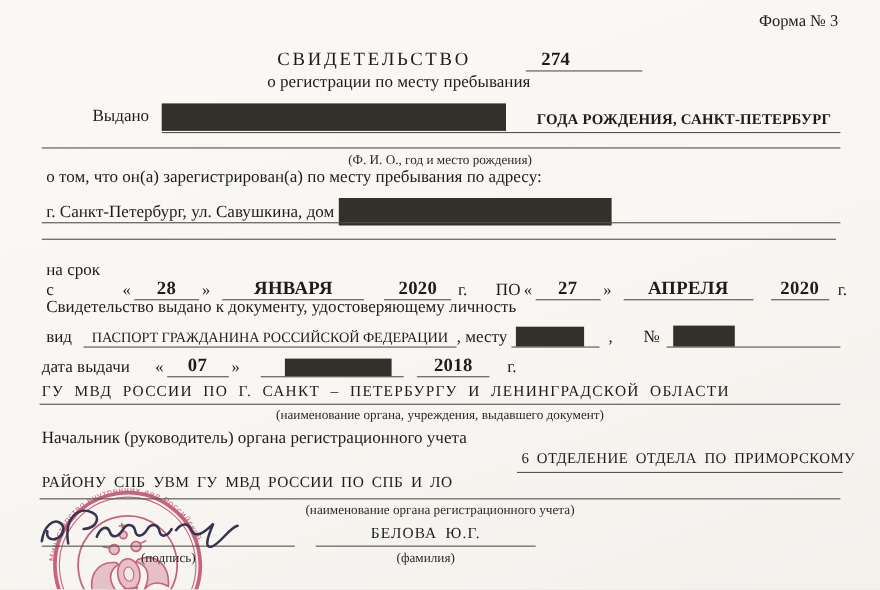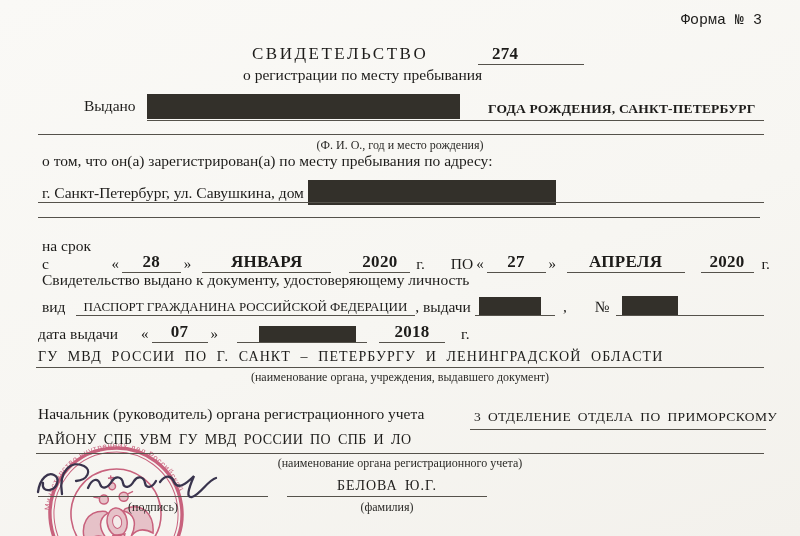--- a/index.html
+++ b/index.html
@@ -57,21 +57,21 @@
       <path d="M74,101 L80,118 L86,101 Z"></path>
       <circle cx="70" cy="64" r="4.5"></circle>
       <circle cx="90" cy="64" r="4.5"></circle>
       <path d="M66,62 L60,60 M94,62 L100,60" stroke-width="1.4"></path>
       <circle cx="80" cy="52" r="3.4"></circle>
       <path d="M80,46 L80,41 M77,43.5 L83,43.5" stroke-width="1.4"></path>
       <ellipse cx="80" cy="88" rx="4.5" ry="6.5" fill="#f7f6f2" fill-opacity="0.8" stroke-width="1"></ellipse>
     </g>
   </svg>
 
-  <div class="row formlabel" style="right:38px; top:12px;font-family:Liberation Mono, monospace;">Форма № 3</div>
+  <div class="row formlabel" style="right:38px; top:12px;">Форма № 3</div>
 
   <div class="row title" style="left:252px; top:44px;">СВИДЕТЕЛЬСТВО</div>
   <div class="row u tv cell" style="left:478px; top:44px; width:98px; height:20px; justify-content:flex-start;">
     <span style="padding-left:10px;">274</span>
   </div>
   <div class="row subtitle" style="left:243px; top:66px;">о регистрации по месту пребывания</div>
 
   <div class="row body-txt" style="left:84px; top:97px;">Выдано</div>
   <div class="redact abs" style="left:147px; top:94px; width:313px; height:25px;"></div>
   <div class="row boldsuffix" style="left:488px; top:101px;text-align:right;">ГОДА РОЖДЕНИЯ, САНКТ-ПЕТЕРБУРГ</div>
@@ -104,21 +104,21 @@
     <span class="u cell tv" style="width:112px; margin-left:8px;">АПРЕЛЯ</span>
     <span class="u cell tv" style="width:46px; margin-left:16px;">2020</span>
     <span style="margin-left:8px;">г.</span>
   </div>
 
   <div class="row body-txt" style="left:42px; top:271px;">Свидетельство выдано к документу, удостоверяющему личность</div>
 
   <div class="row body-txt" style="left:42px; top:296px; right:36px;">
     <span>вид</span>
     <span class="u cell cond" style="margin-left:10px; padding:0 8px;">ПАСПОРТ ГРАЖДАНИНА РОССИЙСКОЙ ФЕДЕРАЦИИ</span>
-    <span>, выдачи</span>
+    <span>, месту</span>
     <span class="u" style="margin-left:4px; width:80px; display:inline-flex; align-items:flex-end;">
       <span class="redact" style="width:62px; height:18px; margin-left:4px;"></span>
     </span>
     <span style="margin-left:8px;">,</span>
     <span style="margin-left:28px;">№</span>
     <span class="u" style="margin-left:6px; flex:1; display:inline-flex; align-items:flex-end;">
       <span class="redact" style="width:56px; height:19px; margin-left:6px;"></span>
     </span>
   </div>
 
@@ -131,22 +131,22 @@
       <span class="redact" style="width:97px; height:16px; margin-left:22px;"></span>
     </span>
     <span class="u cell tv" style="width:58px; margin-left:12px;">2018</span>
     <span style="margin-left:16px;">г.</span>
   </div>
 
   <div class="row authline" style="left:38px; top:349px;">ГУ МВД РОССИИ ПО Г. САНКТ – ПЕТЕРБУРГУ И ЛЕНИНГРАДСКОЙ ОБЛАСТИ</div>
   <div class="rule" style="left:36px; top:367px; width:728px;"></div>
   <div class="cap" style="top:370px;">(наименование органа, учреждения, выдавшего документ)</div>
 
-  <div class="row body-txt" style="left:38px; top:405px;text-align:right;">Начальник (руководитель) органа регистрационного учета</div>
-  <div class="row regline" style="left:474px; top:409px;">3 ОТДЕЛЕНИЕ ОТДЕЛА ПО ПРИМОРСКОМУ</div>
+  <div class="row body-txt" style="left:38px; top:390px;text-align:right;">Начальник (руководитель) органа регистрационного учета</div>
+  <div class="row regline" style="left:474px; top:409px;">6 ОТДЕЛЕНИЕ ОТДЕЛА ПО ПРИМОРСКОМУ</div>
   <div class="rule" style="left:470px; top:429px; width:296px;"></div>
   <div class="row regline" style="left:38px; top:432px; font-size:14px;">РАЙОНУ СПБ УВМ ГУ МВД РОССИИ ПО СПБ И ЛО</div>
   <div class="rule" style="left:36px; top:453px; width:728px;"></div>
   <div class="cap" style="top:456px;">(наименование органа регистрационного учета)</div>
 
   <div class="rule" style="left:38px; top:496px; width:230px;"></div>
   <div class="cap" style="top:500px; left:-247px;">(подпись)</div>
 
   <div class="row surname" style="left:287px; top:478px; width:200px; justify-content:center;">БЕЛОВА Ю.Г.</div>
   <div class="rule" style="left:287px; top:496px; width:200px;"></div>

